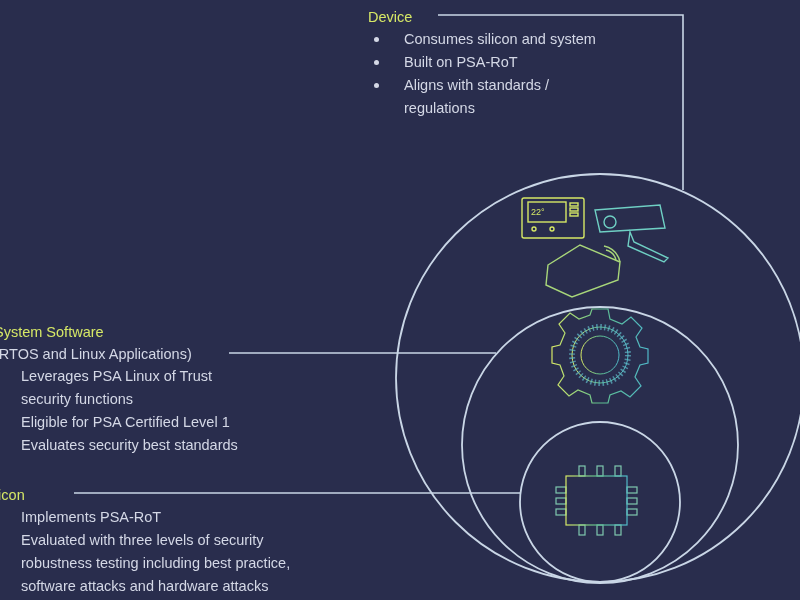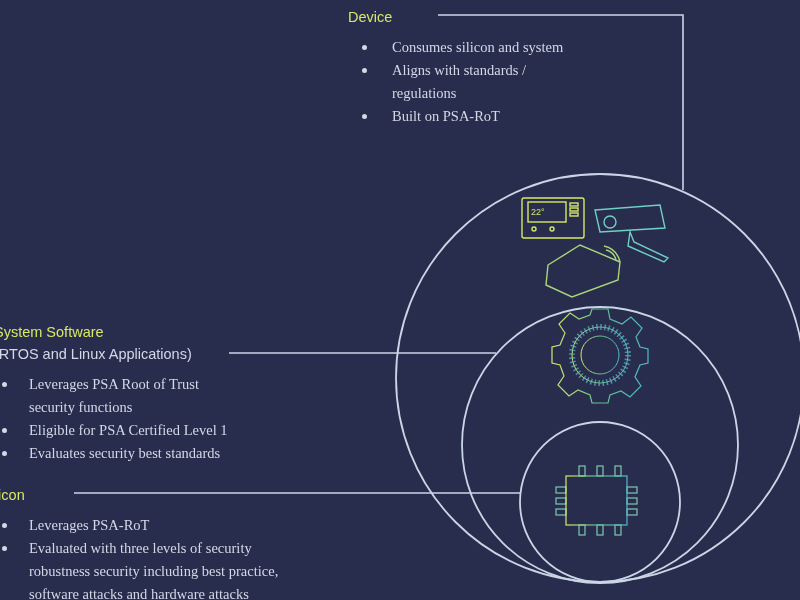--- a/index.html
+++ b/index.html
@@ -1,24 +1,24 @@
 <!DOCTYPE html>
 <html><head>
 <meta charset="utf-8">
 <style>
   html, body { margin:0; padding:0; }
   body { width:800px; height:600px; overflow:hidden; background:#292d4d; position:relative; font-family:"Liberation Sans", sans-serif; }
   .canvas { position:absolute; left:0; top:0; width:800px; height:600px; }
   .block { position:absolute; color:#d4d8e6; font-size:14.5px; }
   .title { color:#d6e866; font-size:14.5px; line-height:22px; white-space:nowrap; }
   .sub { line-height:22px; white-space:nowrap; }
-  ul { margin:8px; padding:0; list-style:none;font-family:Liberation Serif, serif; }
+  ul { margin:0; padding:0; list-style:none; }
   li { position:relative; padding-left:36px; line-height:23px; white-space:nowrap; }
   li::before { content:""; position:absolute; left:6px; top:9px; width:5px; height:5px; border-radius:50%; background:#d4d8e6; }
-  #device { left:348px; top:6px; }
+  #device { left:368px; top:6px; }
   #software { left:-6px; top:321px; }
   #software li { padding-left:27px; }
   #software li::before { left:0px; }
   #silicon { left:-18px; top:484px; }
   #silicon li { padding-left:39px; }
   #silicon li::before { left:12px; }
 </style>
 </head>
 <body>
 
@@ -92,34 +92,34 @@
       <rect x="627" y="509" width="10" height="6"></rect>
     </g>
     <rect x="566" y="476" width="61" height="49" fill="url(#hatch)"></rect>
   </g>
 </svg>
 
 <div class="block" id="device">
   <div class="title">Device</div>
   <ul>
     <li><span>Consumes silicon and system</span><br></li>
+    <li><span>Built on PSA-RoT</span></li>
     <li><span>Aligns with standards /</span><br><span>regulations</span></li>
-    <li><span>Built on PSA-RoT</span></li>
   </ul>
 </div>
 
 <div class="block" id="software">
   <div class="title">System Software</div>
   <div class="sub">(RTOS and Linux Applications)</div>
   <ul>
-    <li><span>Leverages PSA Root of Trust</span><br><span>security functions</span></li>
+    <li><span>Leverages PSA Linux of Trust</span><br><span>security functions</span></li>
     <li><span>Eligible for PSA Certified Level 1</span></li>
     <li><span>Evaluates security best standards</span></li>
   </ul>
 </div>
 
 <div class="block" id="silicon">
   <div class="title">Silicon</div>
   <ul>
-    <li><span>Leverages PSA-RoT</span></li>
-    <li><span>Evaluated with three levels of security</span><br><span>robustness security including best practice,</span><br><span>software attacks and hardware attacks</span></li>
+    <li><span>Implements PSA-RoT</span></li>
+    <li><span>Evaluated with three levels of security</span><br><span>robustness testing including best practice,</span><br><span>software attacks and hardware attacks</span></li>
   </ul>
 </div>
 
 </body></html>

